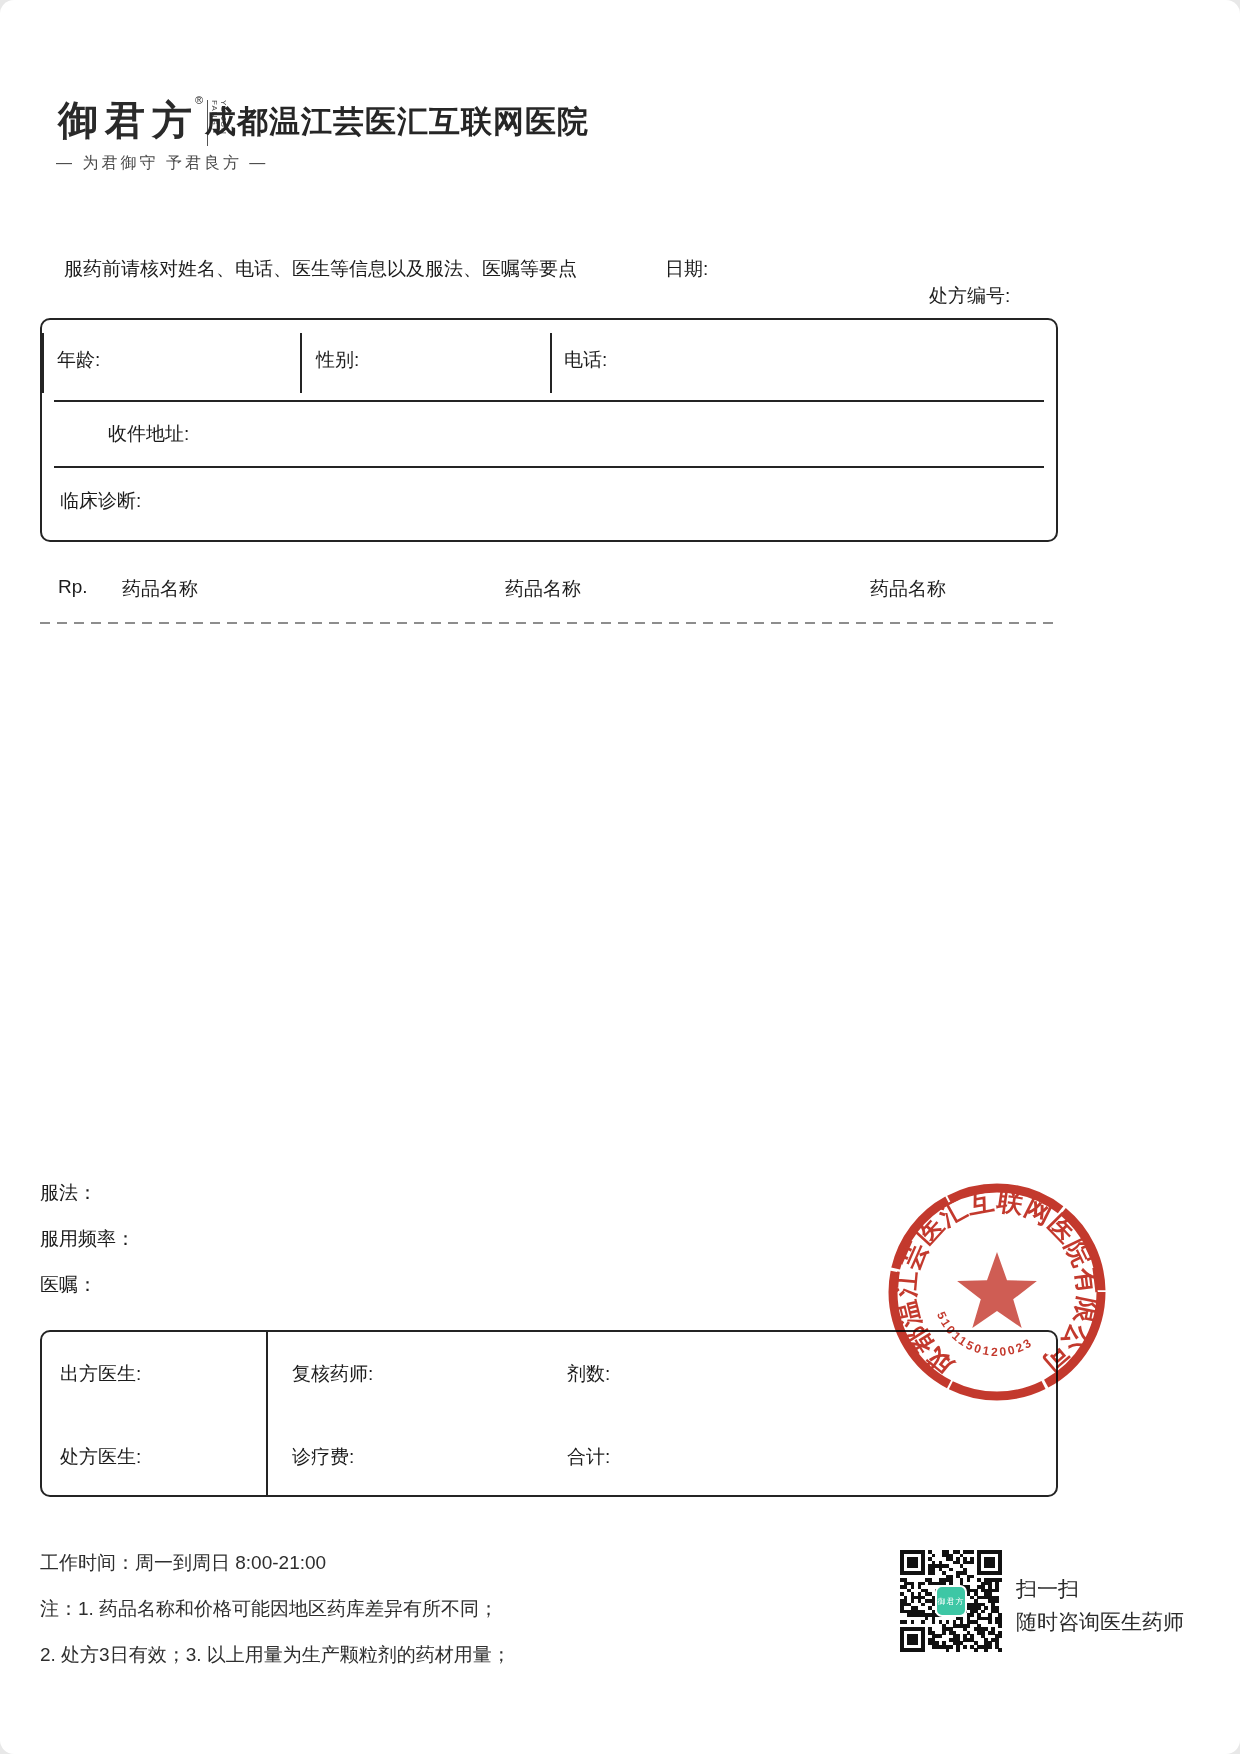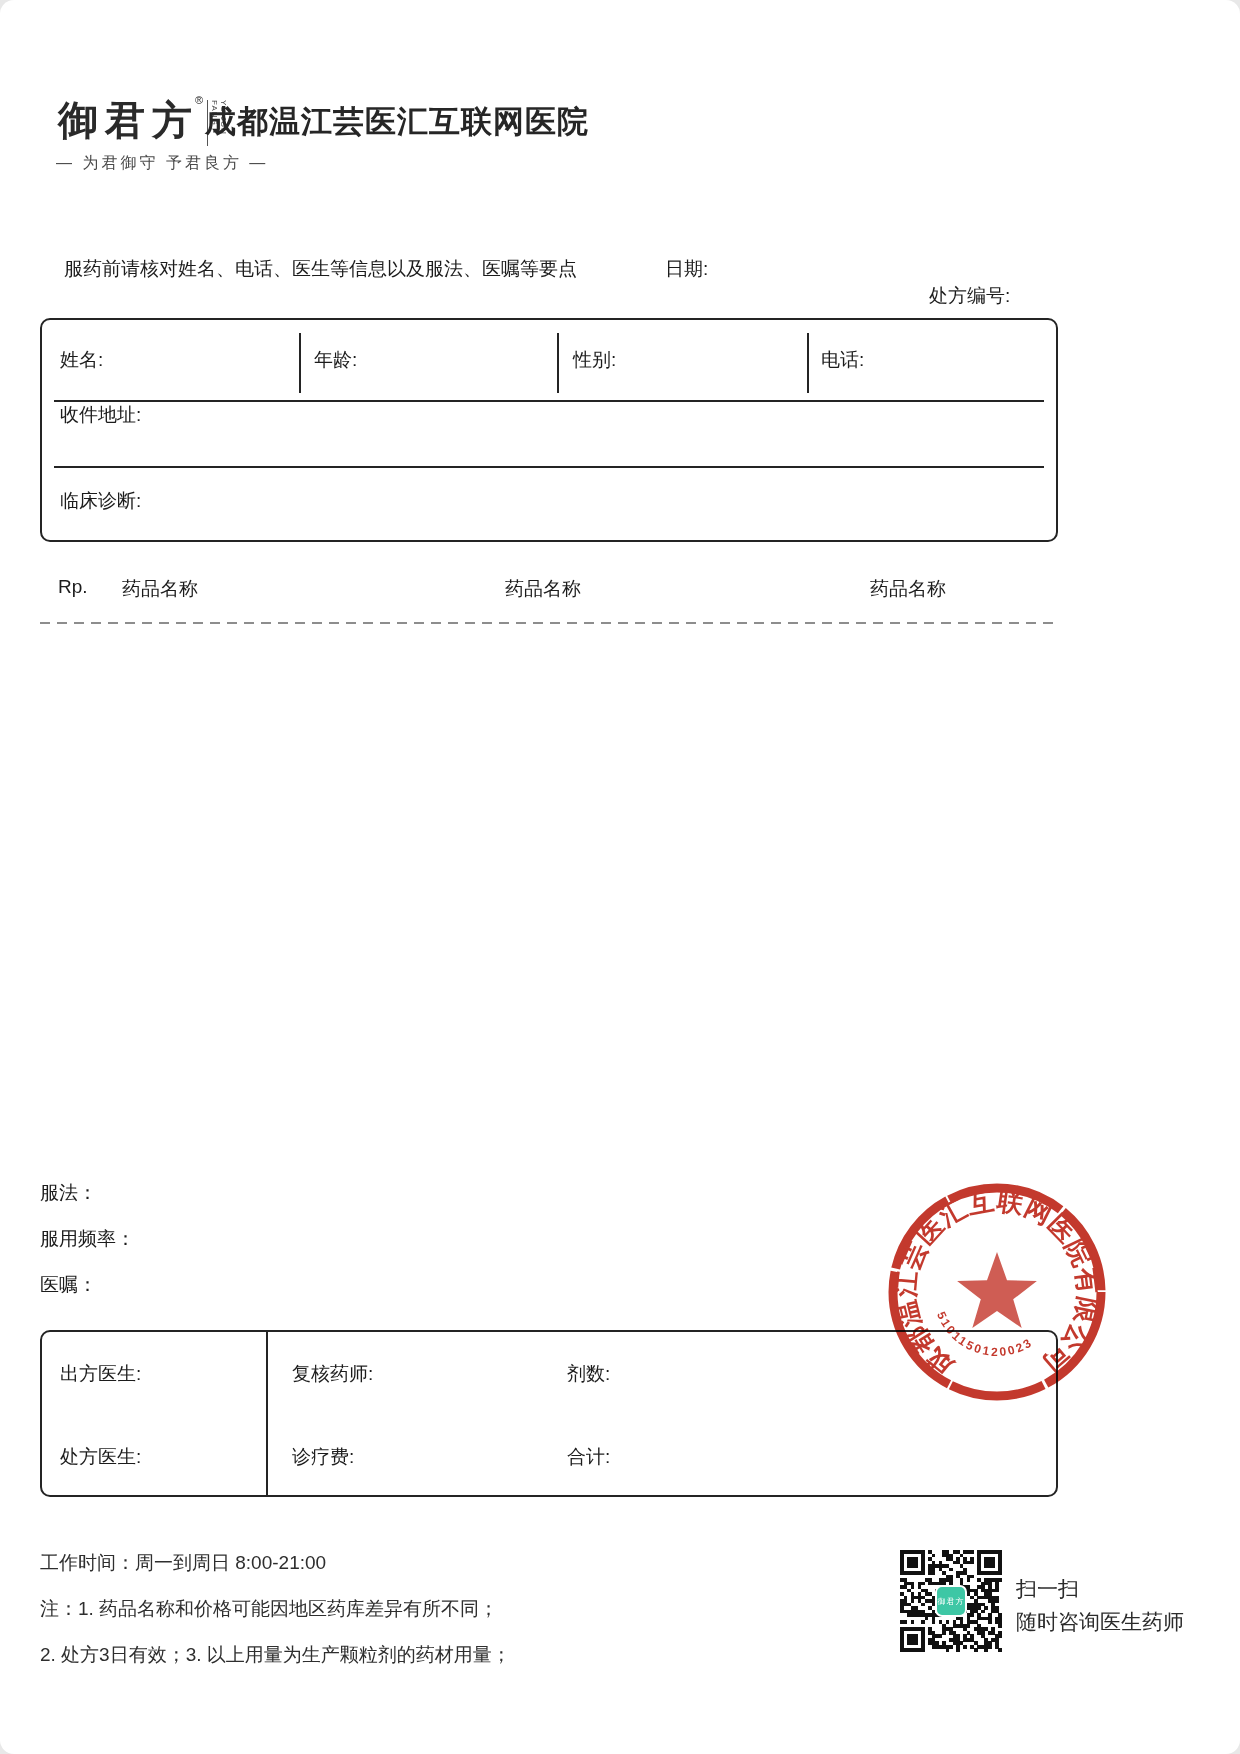--- a/index.html
+++ b/index.html
@@ -18,21 +18,21 @@
   .meta{font-size:19px;color:#1c1c1c;}
 
   
   .frame{border:2px solid #242424;border-radius:10px;box-sizing:border-box;background:transparent;}
   .hline{border-top:2px solid #242424;margin:0 12px;}
   .label{font-size:19px;color:#1c1c1c;white-space:nowrap;}
 
   .patient-row1{display:flex;height:80px;align-items:center;}
   .pcell{position:relative;height:100%;display:flex;align-items:center;box-sizing:border-box;}
   .pcell .vdiv{position:absolute;left:0;top:13px;bottom:7px;width:2px;background:#242424;}
-  .row-mid{height:64px;display:flex;}
+  .row-mid{height:64px;display:flex;align-items:center;margin-left:48px;}
   .row-last{height:66px;display:flex;align-items:center;}
 
   .dashed{height:2px;background:repeating-linear-gradient(90deg,#8d8d8d 0 10px,transparent 10px 17px);}
 
   
   .usage-line{font-size:19px;color:#1c1c1c;}
 
   
   .so-vdiv{position:absolute;left:224px;top:0;bottom:0;width:2px;background:#242424;}
   .so-row{position:absolute;left:0;right:0;height:83px;display:flex;align-items:center;}
@@ -60,23 +60,20 @@
   <div class="abs hospital-title" style="left:205px;top:101px;">成都温江芸医汇互联网医院</div>
 
   <div class="abs" style="left:40px;top:256px;width:1018px;height:26px;">
     <span class="abs meta" style="left:0;top:0;margin-left:24px;">服药前请核对姓名、电话、医生等信息以及服法、医嘱等要点</span>
     <span class="abs meta" style="left:625px;top:0;">日期:</span>
     <span class="abs meta" style="left:889px;top:0;margin-top:27px;">处方编号:</span>
   </div>
 
   <div class="abs frame" style="left:40px;top:318px;width:1018px;height:224px;">
     <div class="patient-row1">
-      <div class="pcell" style="width:257px;padding-left:18px;">
-        <span class="label">姓名:</span>
-      </div>
       <div class="pcell" style="width:258px;padding-left:15px;">
         <span class="vdiv"></span>
         <span class="label">年龄:</span>
       </div>
       <div class="pcell" style="width:250px;padding-left:16px;">
         <span class="vdiv"></span>
         <span class="label">性别:</span>
       </div>
       <div class="pcell" style="flex:1;padding-left:14px;">
         <span class="vdiv"></span>

